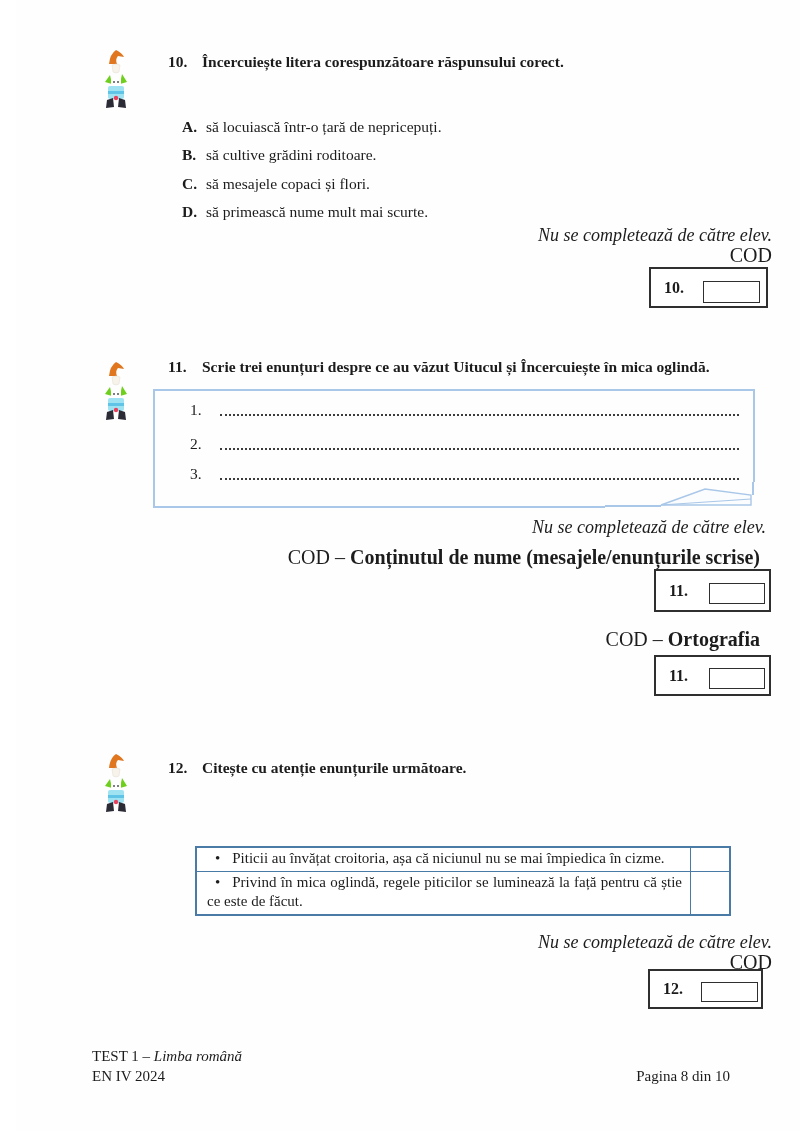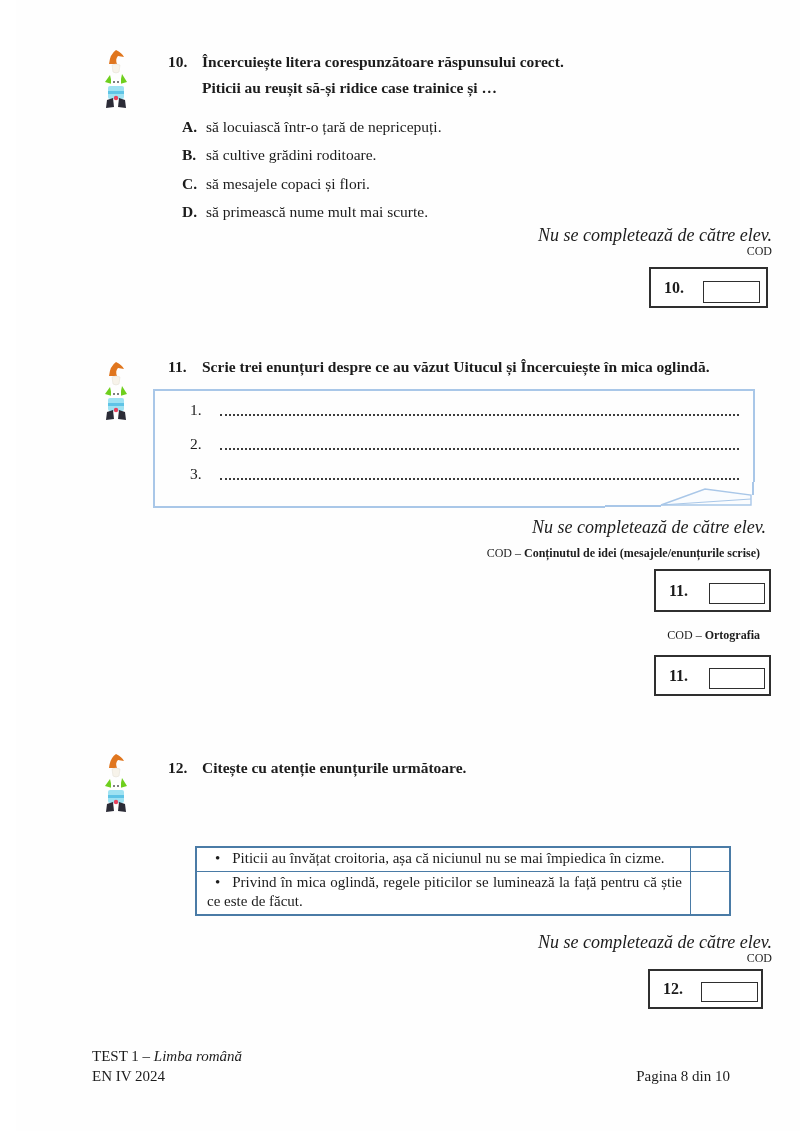--- a/index.html
+++ b/index.html
@@ -14,21 +14,21 @@
   .qhead { position:absolute; display:flex; font-weight:bold; font-size:15.5px; line-height:1.25; }
   .qnum { width:34px; flex:0 0 34px; }
   .qstem { position:absolute; font-weight:bold; font-size:15.5px; }
 
   
   .opt { position:absolute; left:166px; display:flex; font-size:15.5px; }
   .opt-letter { font-weight:bold; width:24px; flex:0 0 24px; }
 
   
   .note { position:absolute; font-style:italic; font-size:18px; }
-  .codword { position:absolute; font-size:12px; }
+  .codword { position:absolute; font-size:20px; }
 
   
   .codbox { position:absolute; border:2px solid #2f2f2f; background:#fff; display:flex; align-items:center; }
   .codbox .n { font-weight:bold; font-size:16px; margin-left:13px; }
   .codbox .inner { position:absolute; border:1.5px solid #2f2f2f; background:#fff; }
 
   
   .writebox { position:absolute; left:137px; top:389px; width:602px; height:119px;
               border:2px solid #a9c7e8; background:#fefefe; }
   .wline { position:absolute; left:35px; right:14px; display:flex; align-items:flex-end; height:20px; }
@@ -68,21 +68,20 @@
     <rect x="4" y="43" width="16" height="3" fill="#5fc4e6"></rect>
     <circle cx="12" cy="50" r="2.2" fill="#e8405c"></circle>
     <path d="M3 52 L9 50 L10 59 L2 60 Z" fill="#2b2b36"></path>
     <path d="M21 52 L15 50 L14 59 L22 60 Z" fill="#2b2b36"></path>
   </svg>
 
   <div class="qhead" style="left:152px;top:52px;width:600px">
     <span class="qnum">10.</span>
     <span>Încercuiește litera corespunzătoare răspunsului corect.</span>
   </div>
-  <div class="qstem" style="left:186px;top:79px">Piticii au reușit să-și ridice case trainice și …</div>
 
   <div class="opt" style="top:118px">
     <span class="opt-letter">A.</span>
     <span>să locuiască într-o țară de nepricepuți.</span>
   </div>
   <div class="opt" style="top:146px">
     <span class="opt-letter">B.</span>
     <span>să cultive grădini roditoare.</span>
   </div>
   <div class="opt" style="top:175px">
@@ -140,21 +139,21 @@
       <path d="M148 0 L148 13" stroke="#a9c7e8" stroke-width="2" fill="none"></path>
       <path d="M0 24 L56 24" stroke="#a9c7e8" stroke-width="2" fill="none"></path>
       <polygon points="56,23 100,7 146,13 146,23" fill="#fafcfe" stroke="#a9c7e8" stroke-width="1.4"></polygon>
       <path d="M56 23 L146 17" stroke="#a9c7e8" stroke-width="1" fill="none"></path>
     </svg>
   </div>
 
   <div class="note" style="right:50px;top:517px">Nu se completează de către elev.</div>
 
   <div class="codword" style="right:56px;top:546px">
-    <span>COD – </span><span class="bold">Conținutul de idei (mesajele/enunțurile scrise)</span>
+    <span>COD – </span><span class="bold">Conținutul de nume (mesajele/enunțurile scrise)</span>
   </div>
   <div class="codbox" style="left:638px;top:569px;width:117px;height:43px">
     <span class="n">11.</span>
     <span class="inner" style="left:53px;top:12px;width:56px;height:21px"></span>
   </div>
 
   <div class="codword" style="right:56px;top:628px">
     <span>COD – </span><span class="bold">Ortografia</span>
   </div>
   <div class="codbox" style="left:638px;top:655px;width:117px;height:41px">

